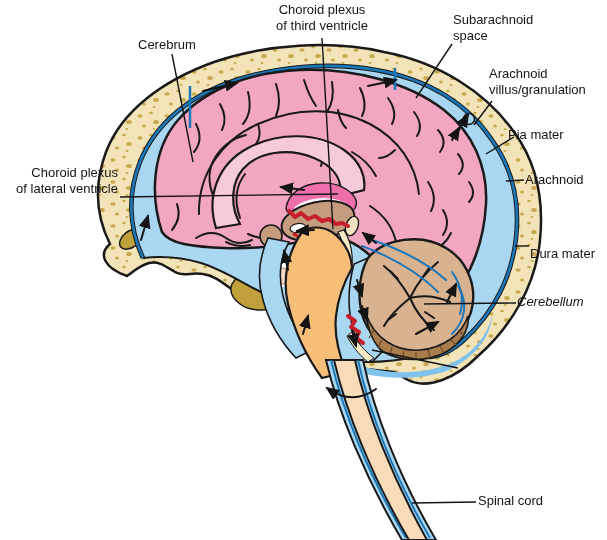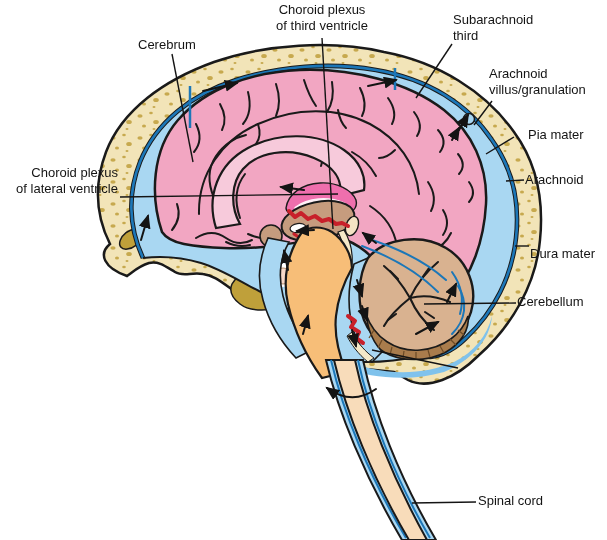--- a/index.html
+++ b/index.html
@@ -242,32 +242,32 @@
     <path d="M 476,502 L 412,503"></path>
   </g>
 </svg>
 
 <div class="lbl center" style="left:240px;top:2px;width:164px;">Choroid plexus
 of third ventricle</div>
 
 <div class="lbl" style="left:138px;top:37px;">Cerebrum</div>
 
 <div class="lbl" style="left:453px;top:12px;">Subarachnoid
-third</div>
+space</div>
 
 <div class="lbl" style="left:489px;top:66px;">Arachnoid
 villus/granulation</div>
 
-<div class="lbl" style="left:528px;top:127px;">Pia mater</div>
+<div class="lbl" style="left:508px;top:127px;">Pia mater</div>
 
 <div class="lbl" style="left:525px;top:172px;">Arachnoid</div>
 
 <div class="lbl" style="left:530px;top:246px;">Dura mater</div>
 
-<div class="lbl" style="left:517px;top:294px;">Cerebellum</div>
+<div class="lbl" style="left:517px;top:294px;font-style:italic;">Cerebellum</div>
 
 
 <div class="lbl right" style="left:0px;top:165px;width:118px;">Choroid plexus
 of lateral ventricle</div>
 
 <div class="lbl" style="left:478px;top:493px;">Spinal cord</div>
 
 </div>
 
 </body></html>

